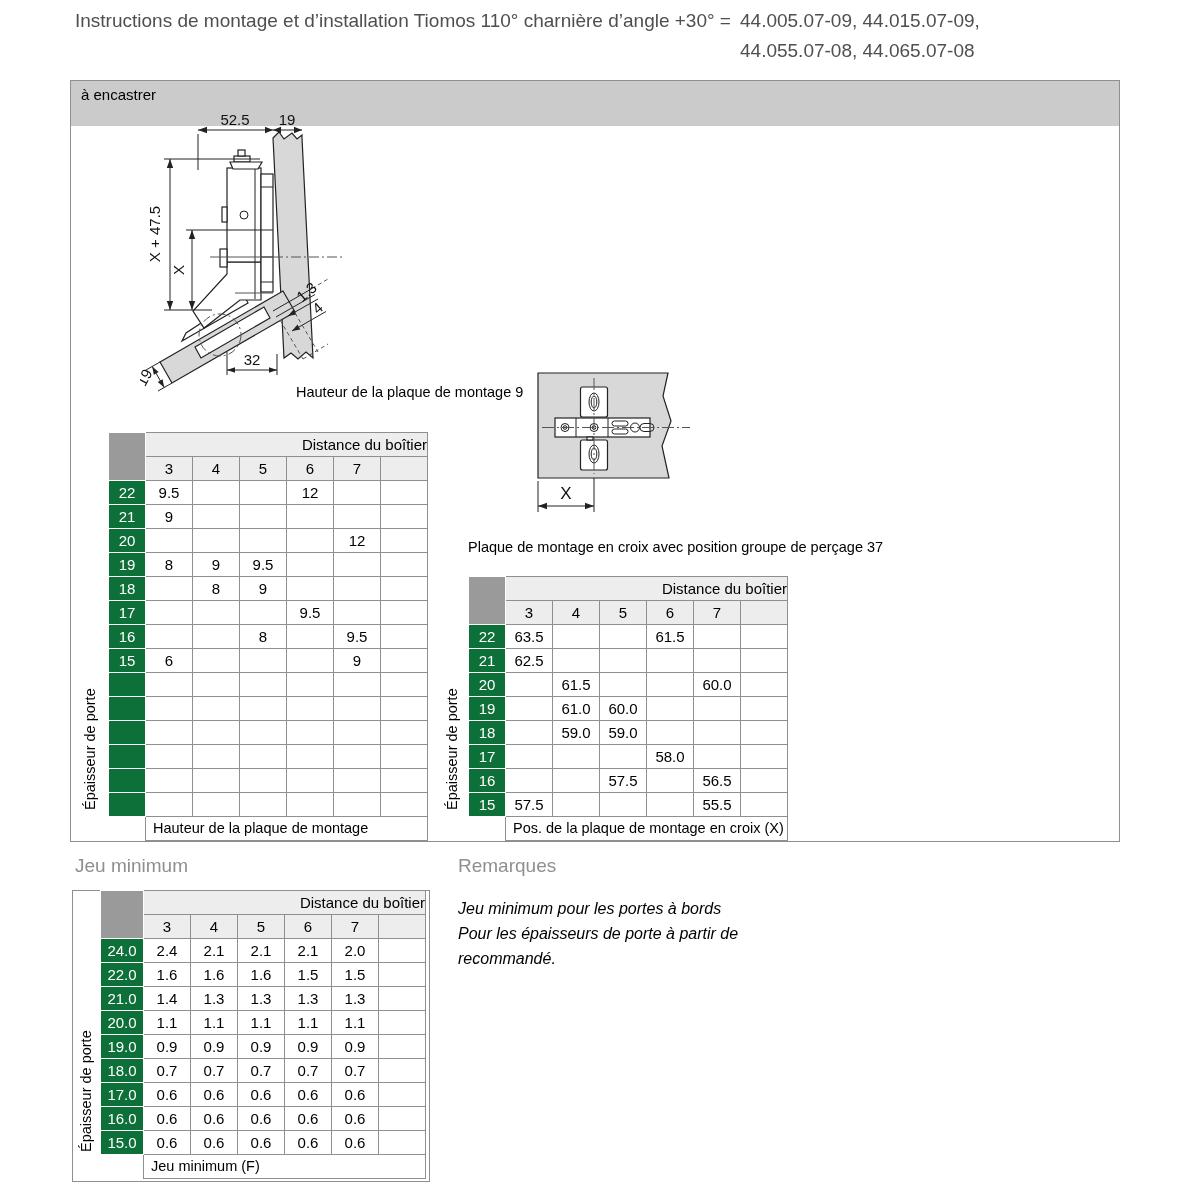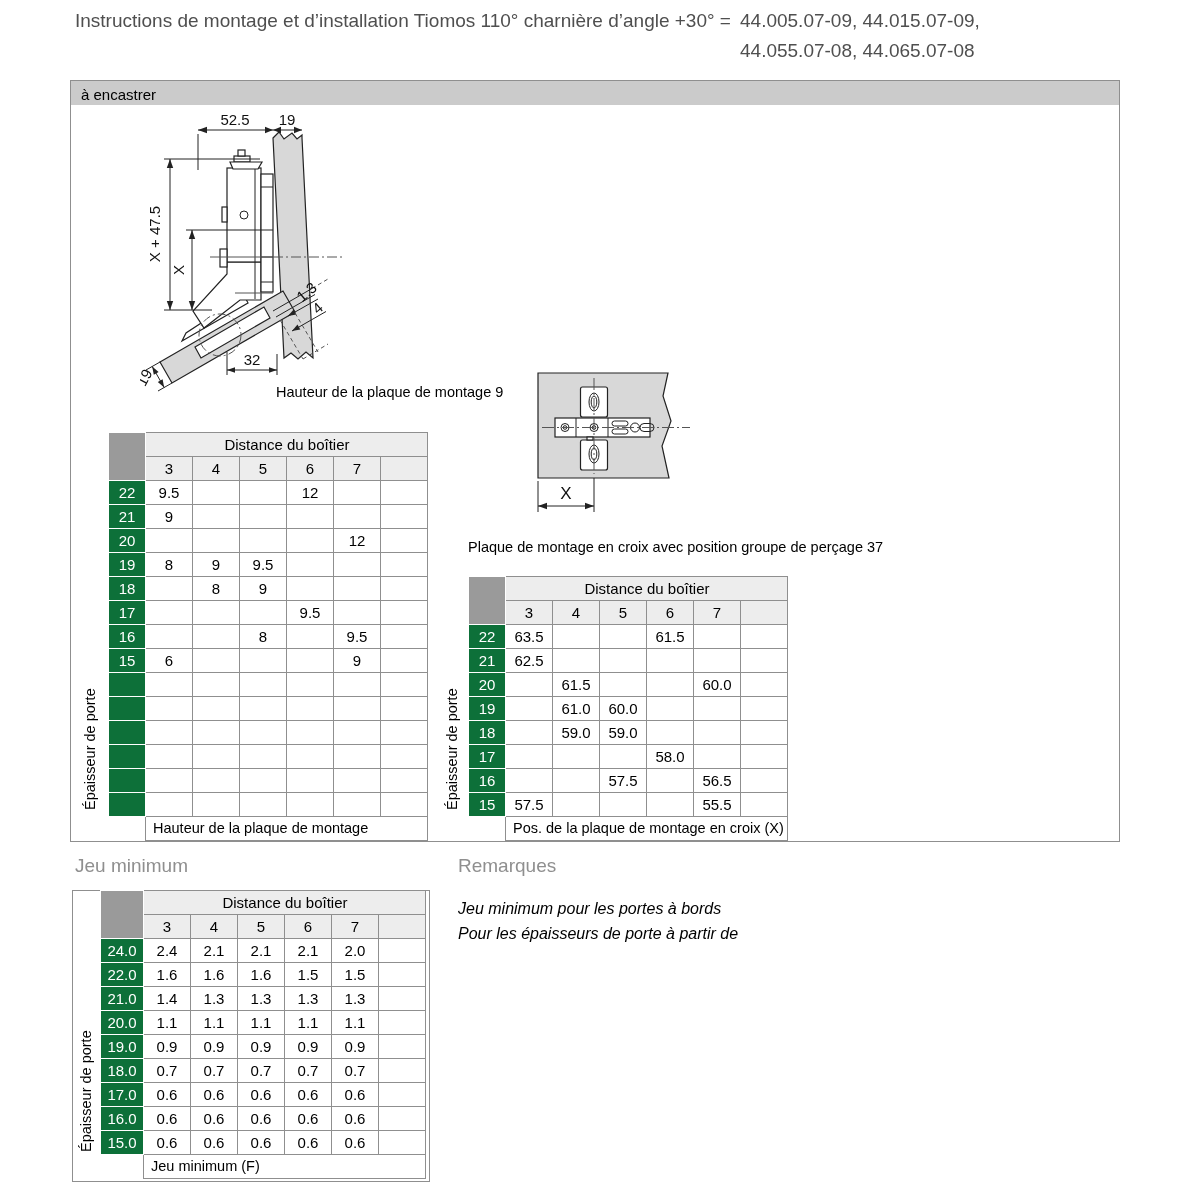--- a/index.html
+++ b/index.html
@@ -8,36 +8,36 @@
   }
   html,body{margin:0;padding:0;}
   body{
     width:1188px;height:1188px;position:relative;background:#fff;
     font-family:"Liberation Sans", sans-serif;color:#000;overflow:hidden;
   }
   .abs{position:absolute;}
   .title{font-size:19px;color:var(--title);white-space:nowrap;}
   .section-heading{font-size:19px;color:var(--heading);white-space:nowrap;}
   .main-box{left:70px;top:80px;width:1050px;height:762px;border:1px solid var(--border);box-sizing:border-box;}
-  .bar{height:24px;line-height:28px;background:var(--bar);font-size:15px;padding-left:10px;}
+  .bar{height:45px;line-height:28px;background:var(--bar);font-size:15px;padding-left:10px;}
   .caption{font-size:14.5px;color:#000;white-space:nowrap;}
   .vlabel{position:absolute;transform:rotate(-90deg);transform-origin:0 0;font-size:14.5px;white-space:nowrap;color:#000;}
   table.data{border-collapse:collapse;table-layout:fixed;}
   table.data td{
     border:1px solid var(--border);height:23px;line-height:23px;
     text-align:center;font-size:15px;padding:0;background:#fff;overflow:hidden;
   }
   table.data th{
     border:1px solid #fff;height:23px;line-height:23px;font-weight:normal;
     font-size:15px;padding:0;overflow:hidden;
   }
   table.data th.corner{background:var(--corner);}
   table.data th.rowlabel{background:var(--green);color:#fff;}
   table.data td.colhead{background:var(--headbg);}
-  table.data td.span-header{background:var(--headbg);text-align:center;padding-left:1px;}
+  table.data td.span-header{background:var(--headbg);text-align:right;padding-left:1px;}
   table.data td.footer-span{text-align:left;padding-left:7px;font-size:14.5px;}
   table.data td.ghost{border:none;background:transparent;}
   .remarks-line{font-size:16px;line-height:25px;white-space:nowrap;font-style:italic;}
   .outer-box{border:1px solid var(--border);box-sizing:border-box;}
   svg text{font-family:"Liberation Sans",sans-serif;font-size:15px;fill:#111;}
   svg .thin{stroke:#222;stroke-width:1;fill:none;}
   svg .cline{stroke:#555;stroke-width:1;fill:none;}
   svg .part{fill:#fff;stroke:#222;stroke-width:1.2;}
   svg .wood{fill:var(--panel);stroke:#222;stroke-width:1.2;}
   svg .arr{fill:#222;stroke:none;}
@@ -129,21 +129,21 @@
   <polygon class="arr" points="24.2,275.5 22.6,267.2 17.8,270"></polygon>
   <text transform="rotate(-62 9 268)" x="9" y="268" text-anchor="middle">19</text>
 
   <line class="thin" x1="87" y1="240" x2="87" y2="263"></line>
   <line class="thin" x1="137" y1="242" x2="137" y2="263"></line>
   <line class="thin" x1="87" y1="258" x2="137" y2="258"></line>
   <polygon class="arr" points="87,258 95,255.2 95,260.8"></polygon>
   <polygon class="arr" points="137,258 129,255.2 129,260.8"></polygon>
   <text x="112" y="253" text-anchor="middle">32</text>
 </svg>
-<div class="abs caption" style="left:276px;top:384px;">Hauteur de la plaque de montage 9</div>
+<div class="abs caption" style="left:296px;top:384px;">Hauteur de la plaque de montage 9</div>
 
 <svg class="abs" style="left:532px;top:366px;" width="270" height="160" viewBox="0 0 270 160">
   <path class="wood" d="M6,7 L136,7 L131,30 L139,55 L130,80 L137,112 L6,112 Z"></path>
 
   <rect class="part" x="48.5" y="21" width="27" height="30" rx="2"></rect>
   <ellipse class="thin" cx="62" cy="36" rx="5" ry="9"></ellipse>
   <ellipse class="thin" cx="62" cy="36" rx="2.8" ry="6"></ellipse>
 
   <rect class="part" x="48.5" y="74" width="27" height="30" rx="2"></rect>
   <ellipse class="thin" cx="62" cy="88" rx="5" ry="9"></ellipse>
@@ -558,13 +558,14 @@
       <td class="ghost"></td>
       <td class="footer-span" colspan="6">Jeu minimum (F)</td>
     </tr>
   </tbody>
 </table>
 <div class="vlabel" style="left:78px;top:1152px;">Épaisseur de porte</div>
 
 <div class="abs" style="left:458px;top:896px;">
   <div class="remarks-line">Jeu minimum pour les portes à bords</div>
   <div class="remarks-line">Pour les épaisseurs de porte à partir de</div>
+  <div class="remarks-line">recommandé.</div>
 </div>
 
 </body></html>

